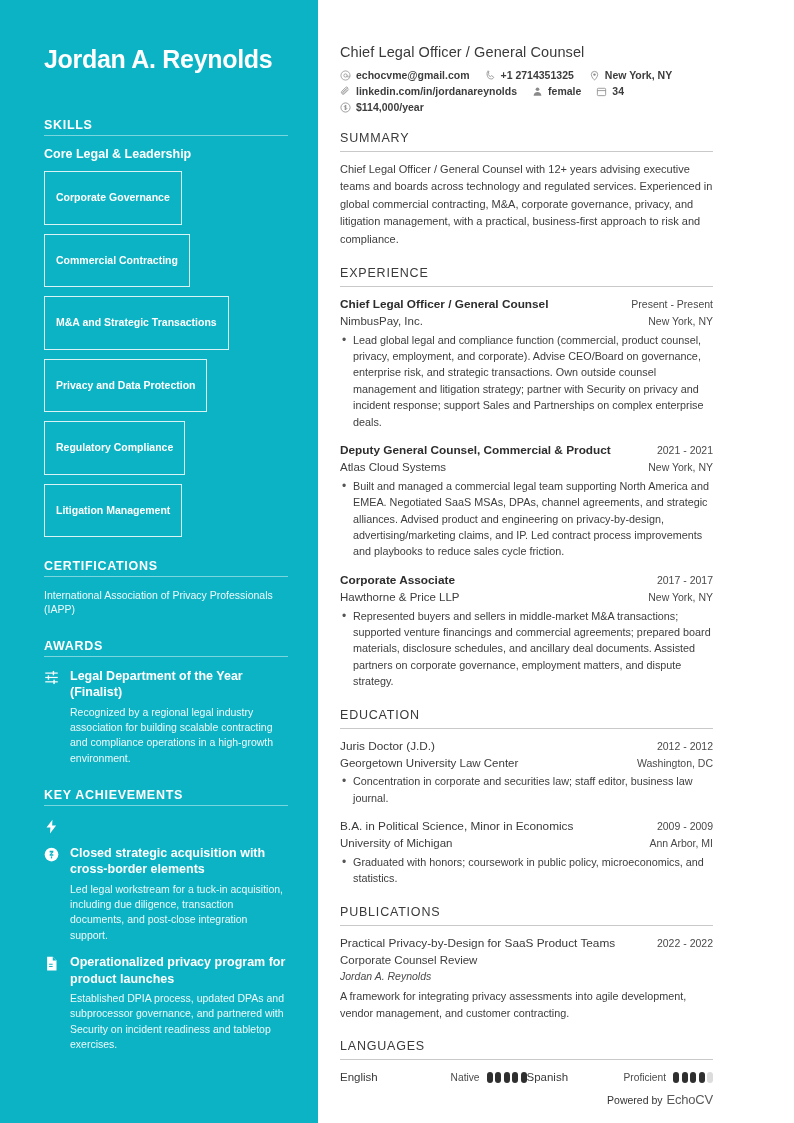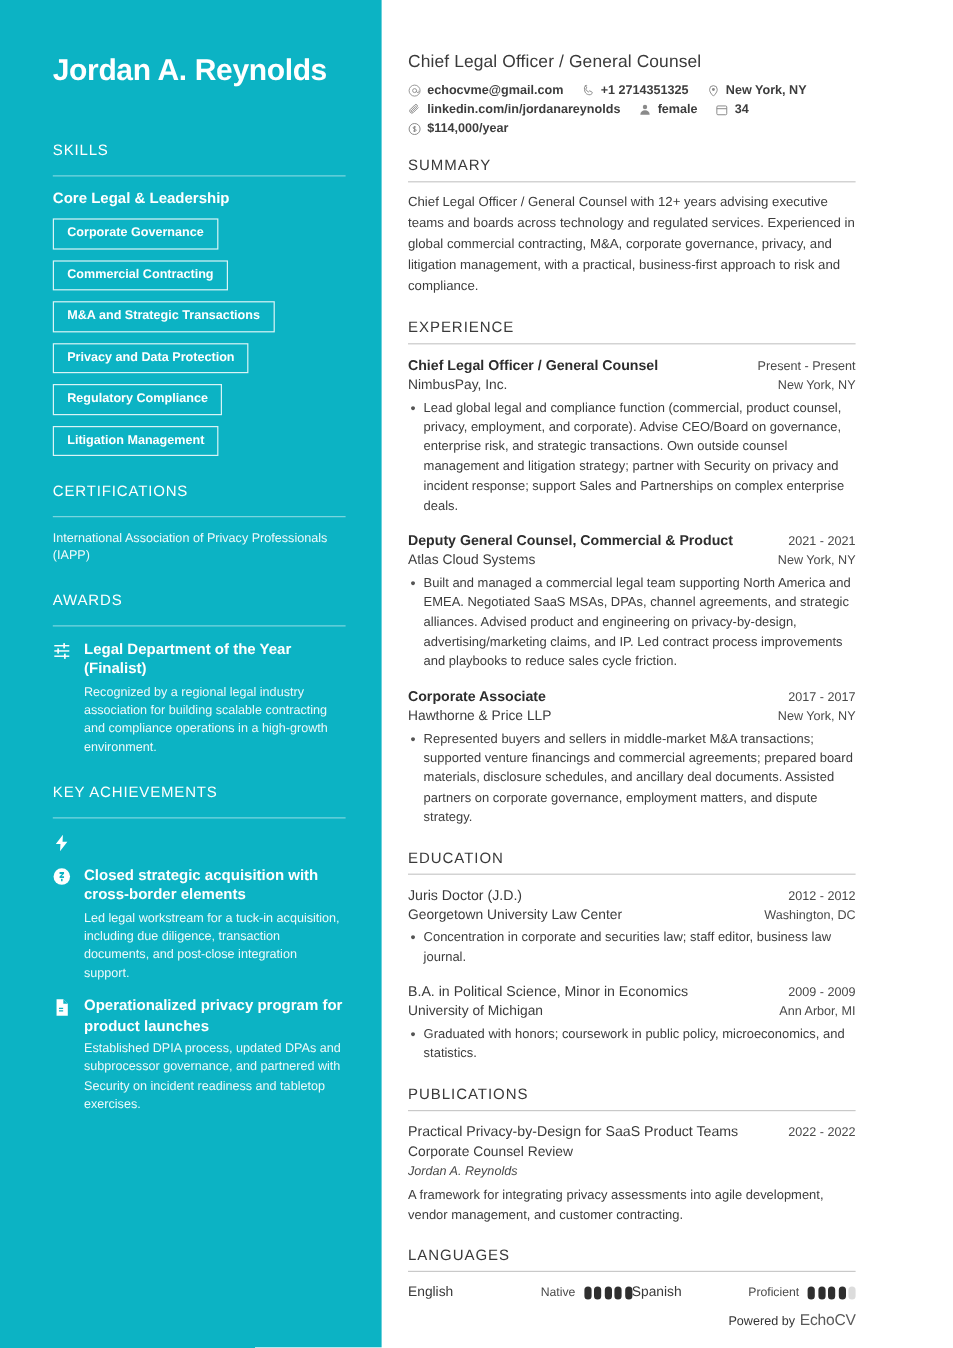--- a/index.html
+++ b/index.html
@@ -23,35 +23,35 @@
     font-size: 25px;
     font-weight: bold;
     line-height: 1.2;
     letter-spacing: -0.3px;
     margin-bottom: 44px;
     color: #ffffff;
   }
   .side-sec { margin-bottom: 22px; }
   .side-sec-title {
     font-size: 12.5px;
-    font-weight: normal;
+    font-weight: bold;
     letter-spacing: 0.7px;
-    padding-bottom: 14px;
+    padding-bottom: 3px;
     border-bottom: 1.5px solid rgba(255,255,255,0.45);
     margin-bottom: 11px;
   }
   .skill-group-title {
     font-size: 12.5px;
     font-weight: bold;
     margin-bottom: 10px;
   }
   .skill-chips { display: flex; flex-direction: column; align-items: flex-start; gap: 9px; }
   .chip {
     border: 1px solid rgba(255,255,255,0.85);
-    padding: 6px 11px;
+    padding: 20px 11px;
     font-size: 10.5px;
     font-weight: bold;
     line-height: 1.1;
     color: #ffffff;
     text-align: right;
   }
   .cert-item { margin-bottom: 12px; }
   .cert-name {
     font-size: 12.5px;
     font-weight: bold;

